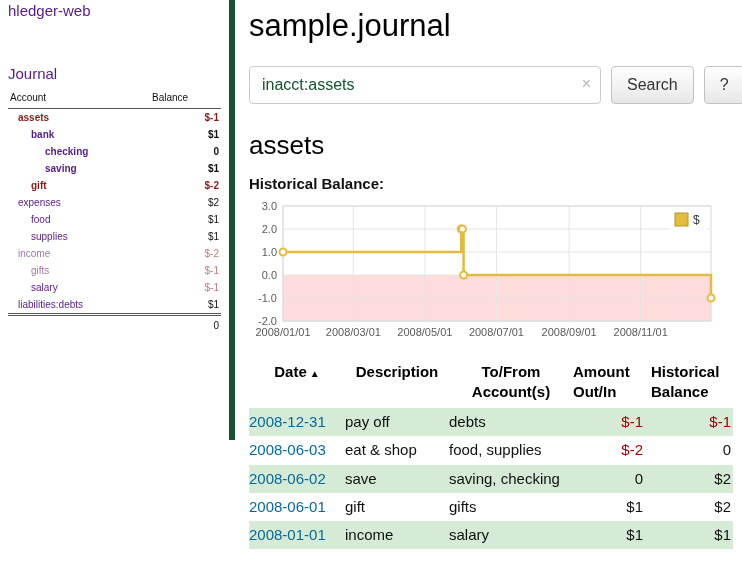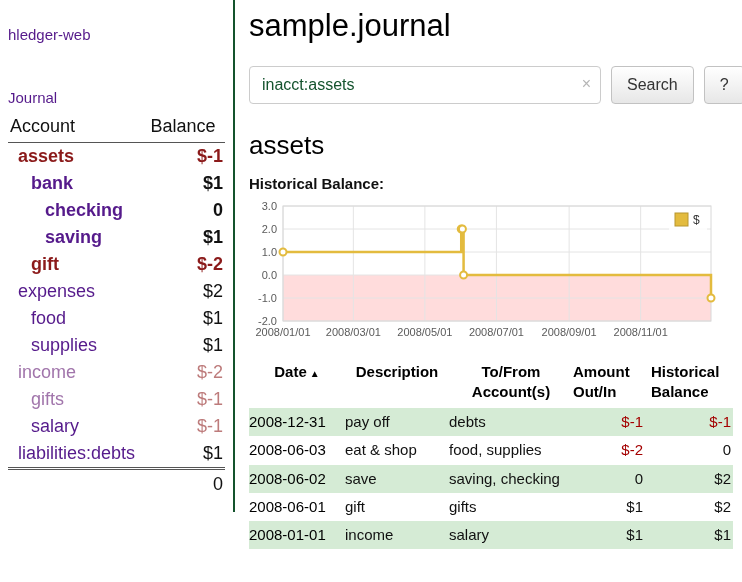--- a/index.html
+++ b/index.html
@@ -1,25 +1,25 @@
 <!DOCTYPE html>
 <html><head>
 <meta charset="utf-8">
 <style>
   *{box-sizing:border-box;margin:0;padding:0}
   html,body{width:742px;height:582px;overflow:hidden;background:#fff;
     font-family:"Liberation Sans","DejaVu Sans",sans-serif;color:#111}
   .app{display:flex;align-items:flex-start}
 
   
-  .sidebar{width:235px;flex:0 0 235px;border-right:2px solid #14532d;
-    padding:24px 8px 14px 8px;min-height:440px}
+  .sidebar{width:235px;flex:0 0 235px;border-right:6px solid #14532d;
+    padding:0 8px 14px 8px;min-height:440px}
   .app-title{color:#551a8b;font-size:15px;margin:2px 0 46px 0;cursor:pointer}
   .nav-journal{color:#551a8b;font-size:15px;margin-bottom:8px;cursor:pointer}
-  .acct-table{width:100%;border-collapse:collapse;font-size:18px}
+  .acct-table{width:100%;border-collapse:collapse;font-size:10px}
   .acct-table th{font-weight:normal;text-align:left;border-bottom:1px solid #555;padding:2px 0 5px 2px}
   .acct-table th.h-bal{padding-right:2px}
   .acct-table td{padding:3px 0}
   .acct-name{cursor:pointer;white-space:nowrap}
   .lvl1{padding-left:10px !important}
   .lvl2{padding-left:23px !important}
   .lvl3{padding-left:37px !important}
   .acct-bal{text-align:right;padding-right:2px !important}
   .b{font-weight:bold}
   .acct-neg{color:#8b1a1a}
@@ -45,21 +45,21 @@
   svg .tick{font-size:11px;fill:#5a5a5a;font-family:"Liberation Sans","DejaVu Sans",sans-serif}
   svg .legend{font-size:12px;fill:#333;font-family:"Liberation Sans","DejaVu Sans",sans-serif}
 
   
   .reg-table{width:484px;border-collapse:collapse;table-layout:fixed;font-size:15px;margin-top:16px}
   .reg-table th{font-weight:bold;text-align:center;vertical-align:top;padding:2px 0 7px;line-height:1.3;color:#000}
   .reg-table th.c-amt,.reg-table th.c-bal{text-align:left}
   .reg-table td{padding:4px 8px 4px 0;vertical-align:top;line-height:1.35}
   .reg-table td:last-child{padding-right:2px}
   .stripe{background:#d5ebd5}
-  .rdate{color:#000000;cursor:pointer}
+  .rdate{color:#0369a1;cursor:pointer}
   .ramt{text-align:right}
   .neg{color:#a40000}
   .sort{font-size:10px;margin-left:3px;color:#000}
 </style>
 </head>
 <body>
 
 <div class="app">
 
   <aside class="sidebar">

